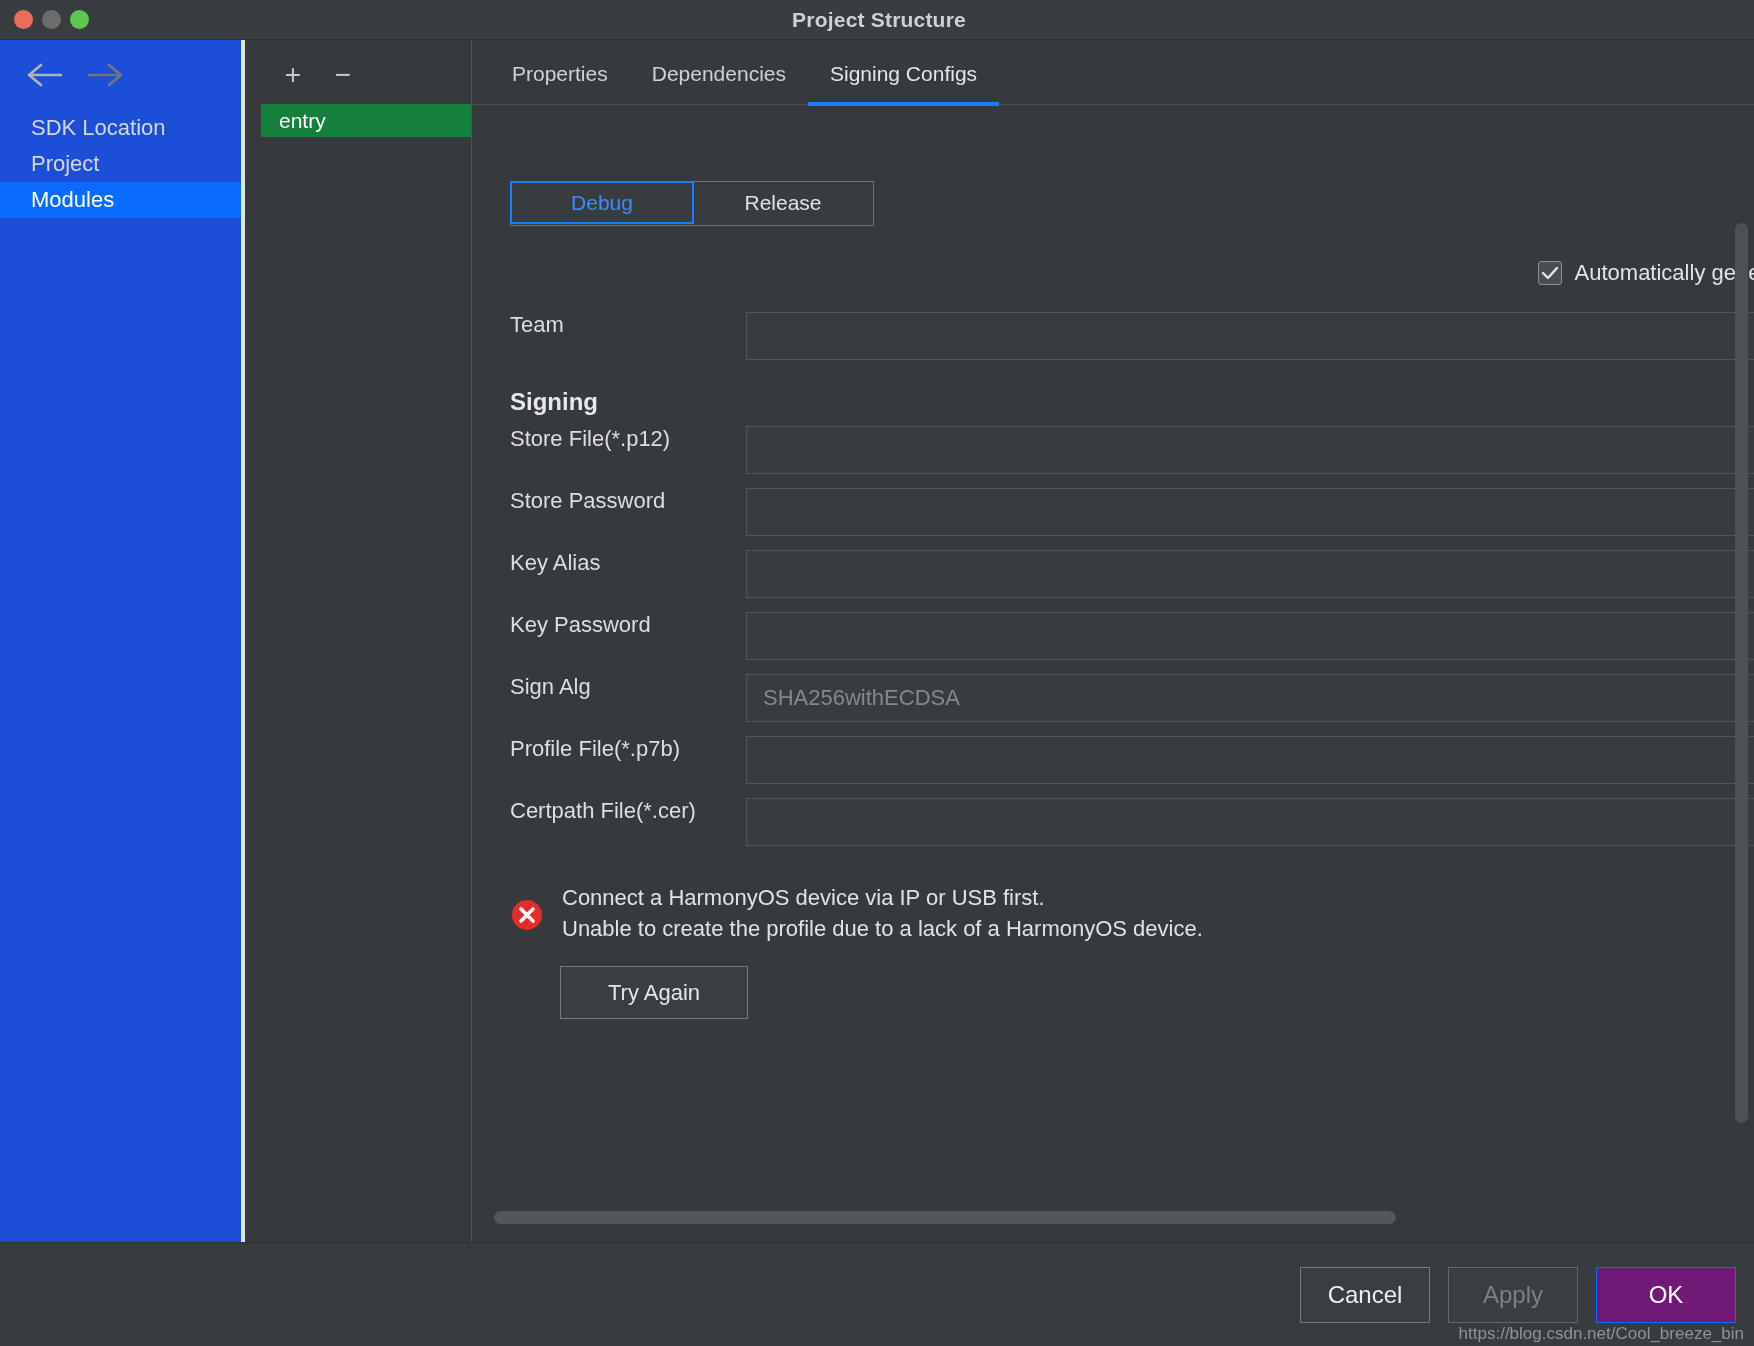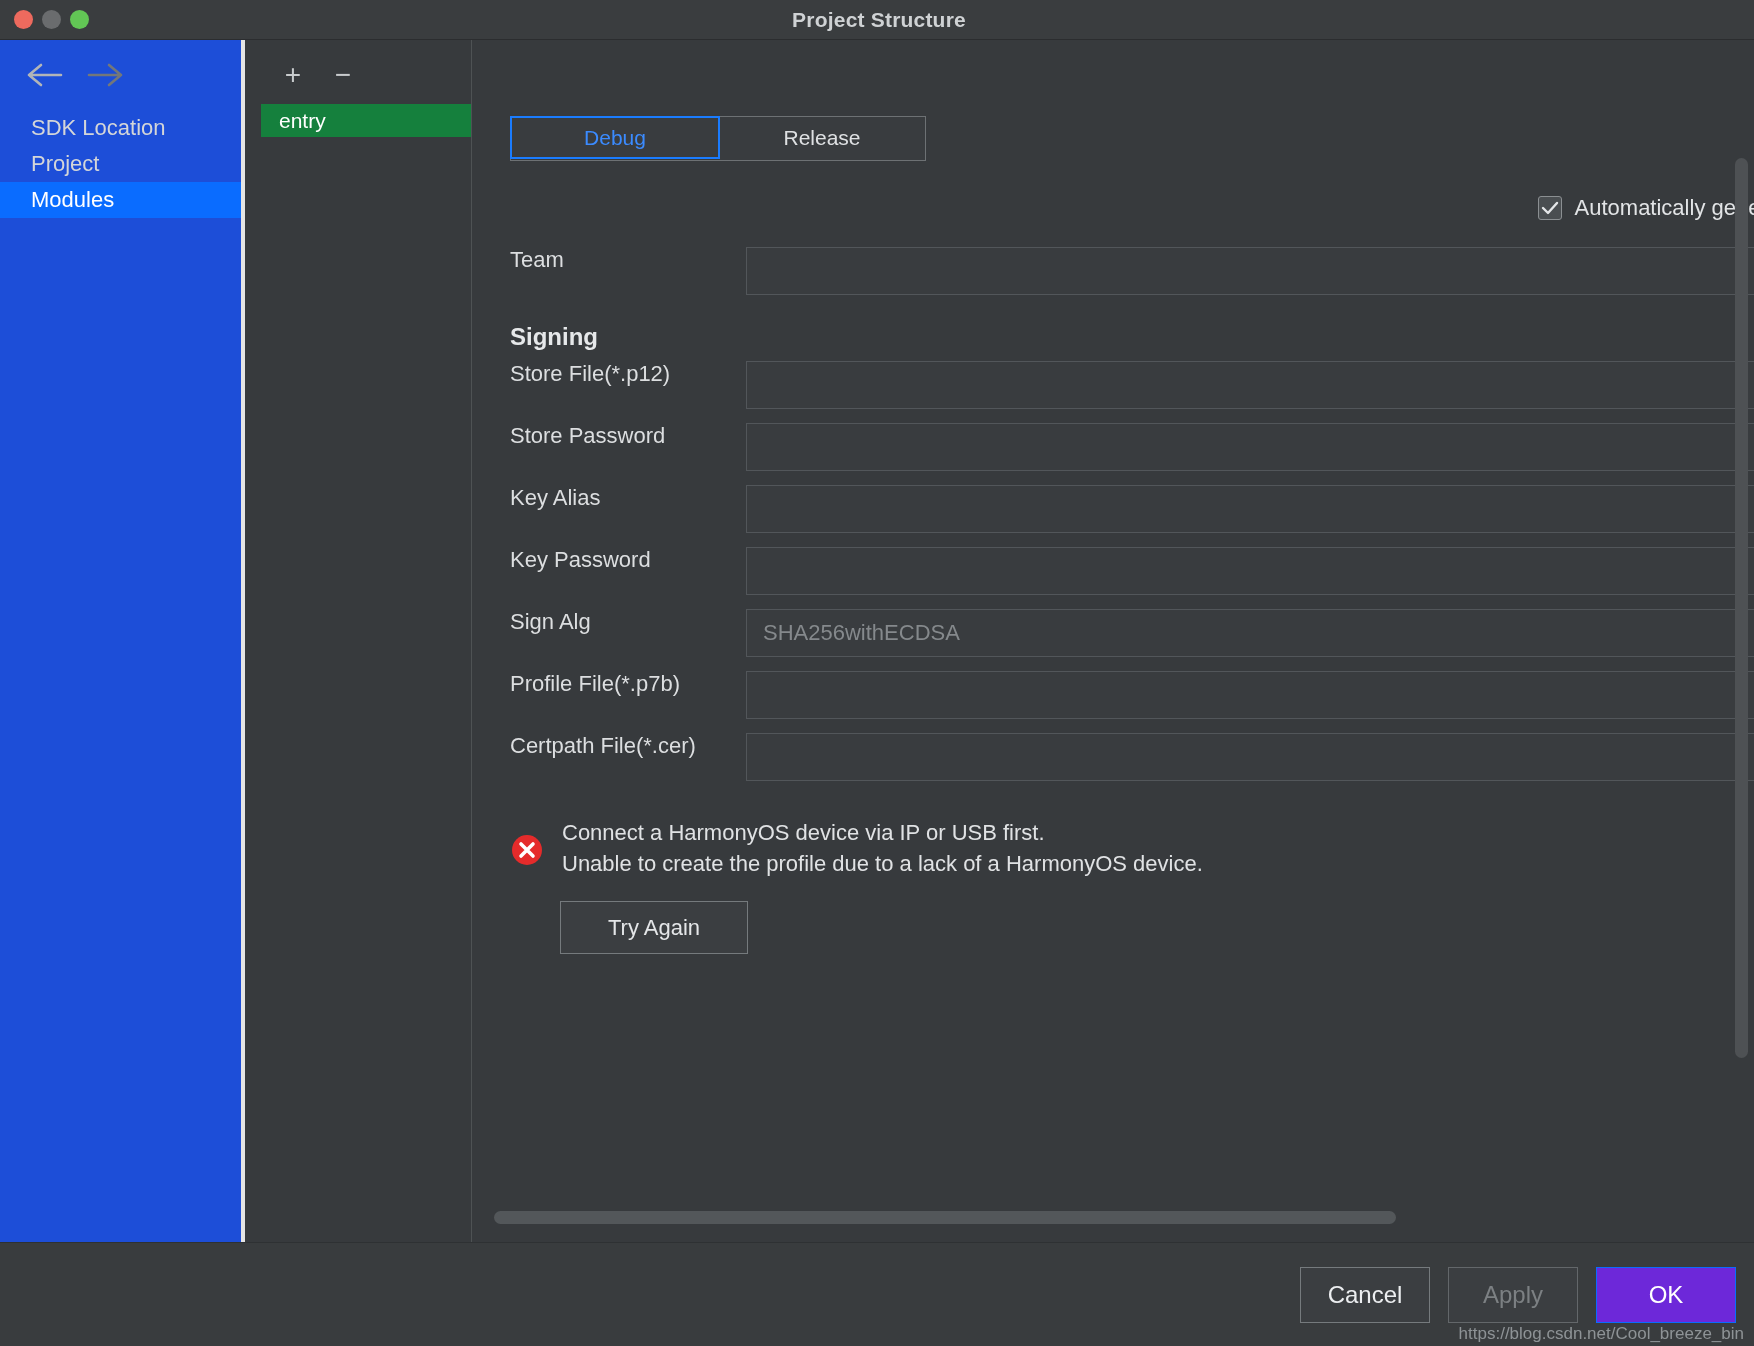--- a/index.html
+++ b/index.html
@@ -108,21 +108,21 @@
 
   .scroll-area {
     flex: 1 1 auto; position: relative; overflow: hidden;
     padding: 34px 0 0 0;
   }
 
   .pkg-row { display: flex; align-items: center; gap: 22px; padding-left: 38px; }
   .pkg-name { font-size: 23px; font-weight: bold; color: #e6e8ea; }
 
   .seg-group {
-    display: flex; margin: 42px 0 0 38px; width: 416px;
+    display: flex; margin: 42px 0 0 38px; width: 364px;
     border: 1px solid #6d7174;
   }
   .seg {
     flex: 1; height: 43px; line-height: 41px;
     text-align: center; font-size: 21px; color: #dfe1e3;
     background: #393c3f;
   }
   .seg.active {
     color: #3b8bff;
     border: 2px solid #1a7cff;
@@ -218,21 +218,21 @@
   }
   .btn {
     height: 56px; min-width: 130px;
     display: flex; align-items: center; justify-content: center;
     font-size: 24px;
     border: 1px solid #757a7d;
     background: #3b3e41; color: #eceef0;
     padding: 0 22px;
   }
   .btn.disabled { color: #7c8083; border-color: #63676a; }
-  .btn.primary { background: #6d28d9; border-color: #0a6cff; color: #ffffff; min-width: 140px; }
+  .btn.primary { background: #701a75; border-color: #0a6cff; color: #ffffff; min-width: 140px; }
   .watermark {
     position: absolute; right: 10px; bottom: 2px;
     font-size: 17px; color: #8e9396;
     pointer-events: none;
   }
 </style>
 </head>
 <body>
 
 <div class="window">
@@ -271,20 +271,25 @@
     <div class="list-pane">
       <div class="list-toolbar">
         <div class="tool-btn">+</div>
         <div class="tool-btn">−</div>
       </div>
       <div class="module-item selected">entry</div>
     </div>
 
     <div class="content-pane">
 
+      <div class="tabs">
+        <div class="tab">Properties</div>
+        <div class="tab">Dependencies</div>
+        <div class="tab active">Signing Configs</div>
+      </div>
 
       <div class="scroll-area">
 
 
         <div class="seg-group">
           <div class="seg active">Debug</div>
           <div class="seg">Release</div>
         </div>
 
         <div class="autogen-row">

